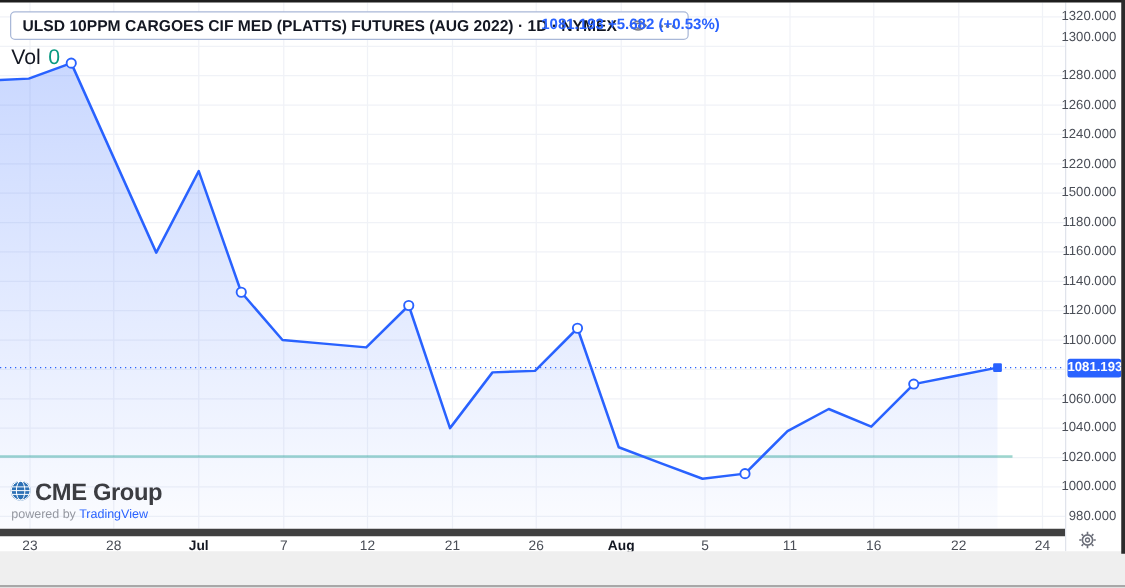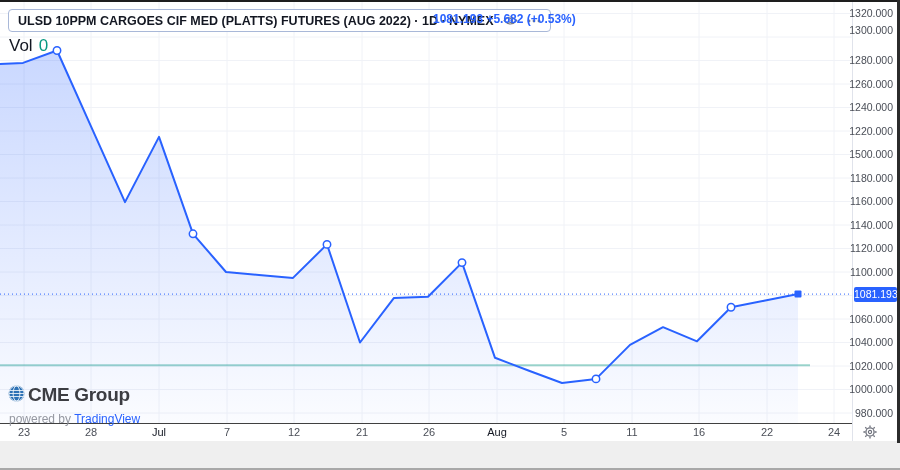--- a/index.html
+++ b/index.html
@@ -23,30 +23,30 @@
   .price-summary { position:absolute; left:433px; top:12px; z-index:10; font-size:12px; font-weight:600; color:#2962ff; white-space:nowrap; }
   .vol-row { position:absolute; left:9px; top:36px; z-index:10; font-size:17px; color:#131722; }
   .vol-row .vol-val { color:#089981; margin-left:6px; }
 
   
   .price-axis { position:absolute; left:852px; top:2px; width:45px; height:439px; background:#ffffff; border-left:1px solid #e0e3eb; z-index:5; cursor:ns-resize; }
   .pa-label { position:absolute; right:4px; height:15px; line-height:15px; font-size:10.5px; color:#4a4e57; text-align:right; white-space:nowrap; }
   .price-badge { position:absolute; left:1px; width:43px; height:15px; background:#2962ff; border-radius:2px; color:#ffffff; font-size:10.5px; line-height:15px; text-align:center; z-index:6; }
 
   
-  .time-axis { position:absolute; left:0; top:423px; width:852px; height:18px; background:#ffffff; border-top:1px solid #404040; z-index:5; cursor:ew-resize; }
+  .time-axis { position:absolute; left:0; top:423px; width:852px; height:18px; background:#ffffff; border-top:6px solid #404040; z-index:5; cursor:ew-resize; }
   .ta-label { position:absolute; top:2px; width:40px; margin-left:-20px; text-align:center; font-size:11px; color:#4a4e57; white-space:nowrap; }
-  .ta-label.bold { font-weight:400; color:#131722; }
+  .ta-label.bold { font-weight:700; color:#131722; }
   .gear-btn { position:absolute; left:862px; top:424px; width:16px; height:16px; z-index:25; cursor:pointer; }
 
   
   .attribution { position:absolute; left:8px; top:384px; z-index:10; }
   .logo-row { display:flex; align-items:center; gap:3px; cursor:pointer; }
   .logo-text { font-size:19px; font-weight:700; color:#3c3d42; letter-spacing:-0.3px; }
-  .powered-row { font-size:12px; color:#9598a1; margin-top:6px; margin-left:1px; }
+  .powered-row { font-size:10px; color:#9598a1; margin-top:0; margin-left:1px; }
   .powered-row .tv-link { color:#2962ff; cursor:pointer; }
 </style>
 </head>
 <body>
 
 <div id="page">
 
   <svg id="chart-svg" width="852" height="441" viewBox="0 0 852 441">
       <defs>
         <linearGradient id="areaGrad" x1="0" y1="0" x2="0" y2="1">
@@ -115,21 +115,21 @@
         </svg>
       </span>
     </div>
   </div>
   <div class="price-summary">1081.193 +5.682 (+0.53%)</div>
   <div class="vol-row">
     <span>Vol</span><span class="vol-val">0</span>
   </div>
 
   <div class="price-axis" id="price-axis">
-    <div class="price-badge" id="price-badge" style="top: 284.598px;">1081.193</div>
+    <div class="price-badge" id="price-badge" style="top: 284.598px; font-weight: bold;">1081.193</div>
   <div class="pa-label" style="top: 4px;">1320.000</div>
       <div class="pa-label" style="top: 21px;">1300.000</div>
       <div class="pa-label" style="top: 51px;">1280.000</div>
       <div class="pa-label" style="top: 74.5px;">1260.000</div>
       <div class="pa-label" style="top: 98px;">1240.000</div>
       <div class="pa-label" style="top: 121.5px;">1220.000</div>
       <div class="pa-label" style="top: 145px;">1500.000</div>
       <div class="pa-label" style="top: 168.5px;">1180.000</div>
       <div class="pa-label" style="top: 192px;">1160.000</div>
       <div class="pa-label" style="top: 215.5px;">1140.000</div>

